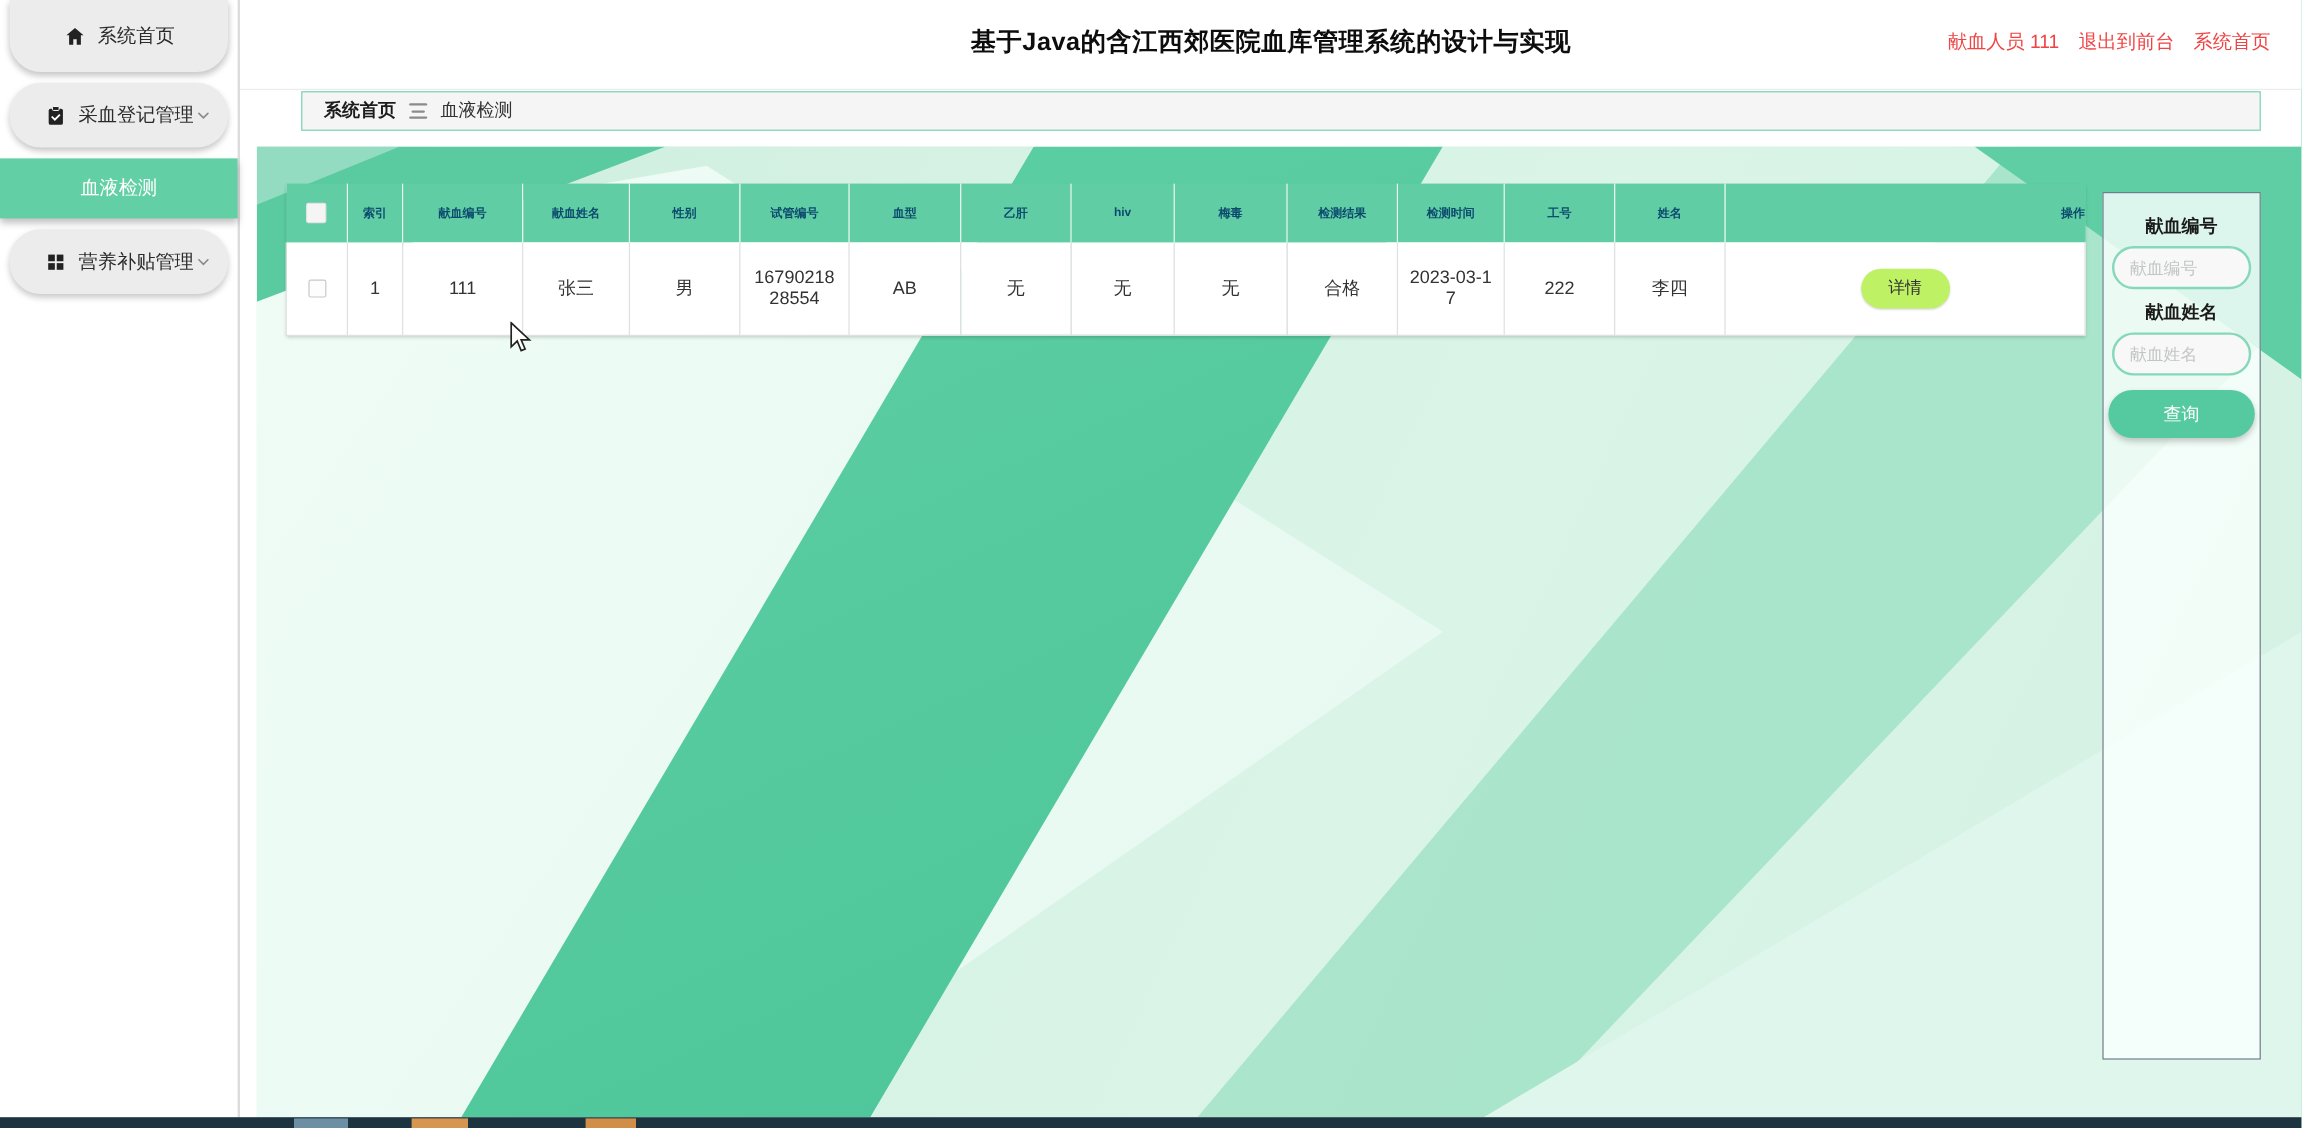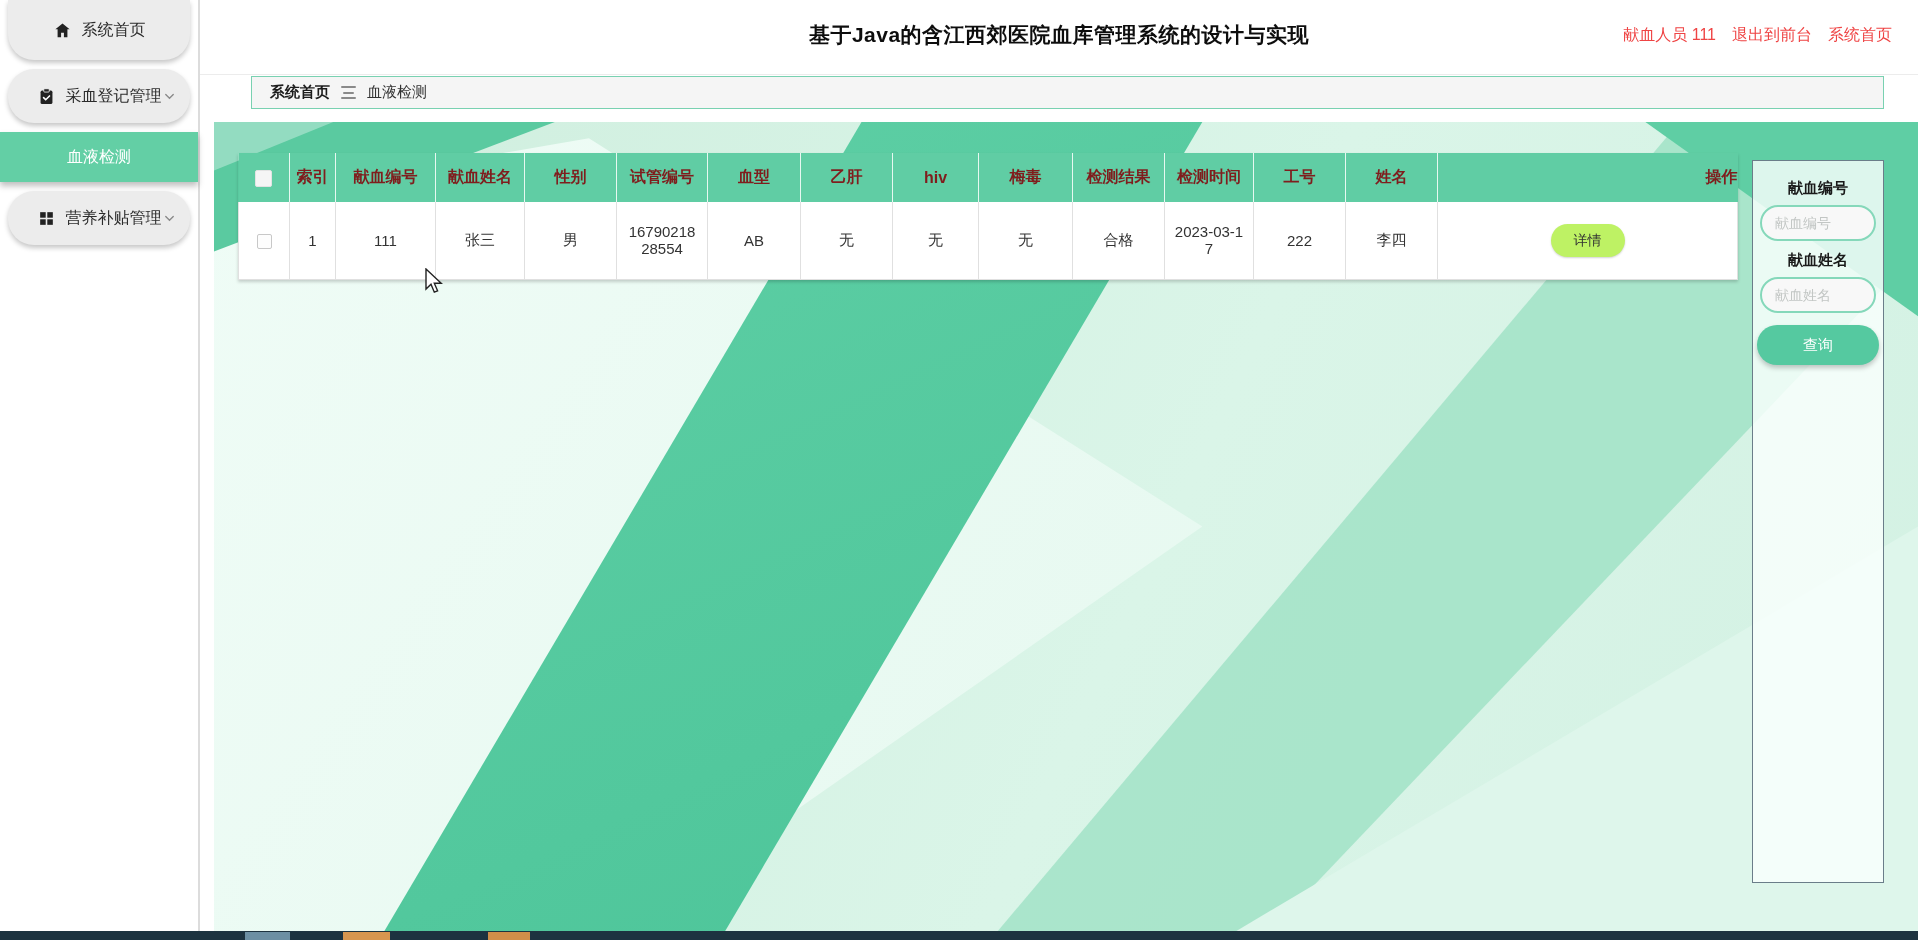--- a/index.html
+++ b/index.html
@@ -51,21 +51,21 @@
                   background:rgba(151,223,193,.72); }
   .sh-tri-br    { clip-path:polygon(60% 100%,100% 50%,100% 100%);
                   background:#def6eb; }
   .sh-wedge-tl  { clip-path:polygon(0 0,20% 0,0 16%); background:#5acaa0; }
   .sh-wedge-tl2 { clip-path:polygon(0 0,7% 0,0 6%); background:rgba(255,255,255,.35); }
   .sh-corner-tr { clip-path:polygon(84% 0,100% 0,100% 24%); background:#5fcea4; }
   
   .data-table { position:absolute; left:24px; top:31px; width:1499px;
     border-collapse:collapse; table-layout:fixed; z-index:3;
     box-shadow:0 2px 3px rgba(0,0,0,.18); }
-  .data-table th { background:#60cda4; color:#7f1d1d; font-weight:bold; font-size:16px;
+  .data-table th { background:#60cda4; color:#0c4a6e; font-weight:bold; font-size:10px;
     height:49px; border-right:1px solid rgba(255,255,255,.85); text-align:center; }
   .data-table th:last-child { border-right:none;text-align:right; }
   .data-table td { background:#fff; color:#333; font-size:15px; height:77px;
     border:1px solid #e0e0e0; border-top:none; text-align:center;
     word-break:break-all; padding:4px 8px; }
   .hdr-checkbox { width:17px; height:17px; background:#f5f5f5; border:1px solid #e3e3e3;
     border-radius:2px; display:inline-block; vertical-align:middle; }
   .row-checkbox { width:15px; height:15px; background:#fdfdfd; border:1px solid #c8c8c8;
     border-radius:2px; display:inline-block; vertical-align:middle; cursor:pointer; }
   .detail-btn { display:inline-block; min-width:74px; height:33px; line-height:33px;

